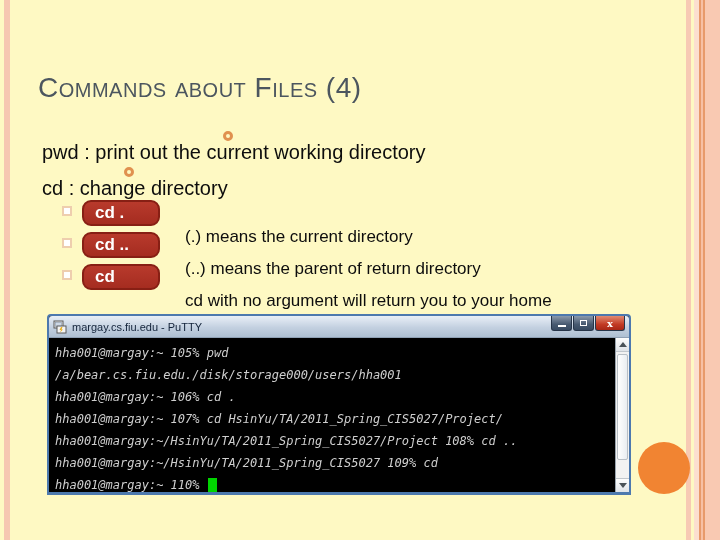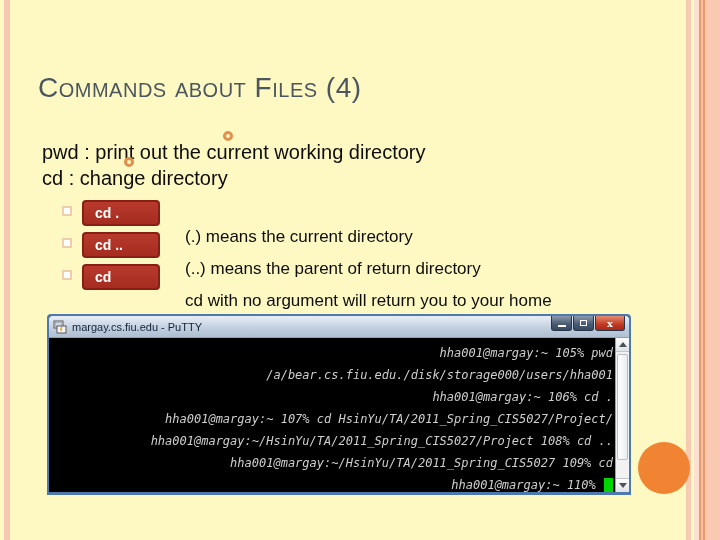--- a/index.html
+++ b/index.html
@@ -21,41 +21,41 @@
   
   .title { position:absolute; left:38px; top:72px; font-size:28px; font-weight:400;
            font-variant:small-caps; letter-spacing:0.5px; color:#4c565f; }
 
   
   .bullet-row { position:absolute; left:42px; display:flex; align-items:center;flex-direction:column; }
   .bullet-row .ring { width:10px; height:10px; border:3px solid #e0914f; border-radius:50%;
                       margin-right:12px; flex:0 0 auto; }
   .bullet-row .btext { font-size:20px; color:#0d0d0d; }
   .bullet-1 { top:131px; }
-  .bullet-2 { top:157px; }
+  .bullet-2 { top:167px; }
 
   
   .sub-row { position:absolute; left:62px; height:28px; }
   .sub-row .sq { position:absolute; left:0; top:6px; width:10px; height:10px;
                  border:2px solid #eeceae; background:#fff; }
   .sub-row .redbtn { position:absolute; left:20px; top:0; width:78px; height:26px;
                  background:linear-gradient(#b83a2c,#a52c20); border:2px solid #871f14;
-                 border-radius:4px; color:#ffffff; font-weight:bold; font-size:14px;
+                 border-radius:9px; color:#ffffff; font-weight:bold; font-size:17px;
                  line-height:22px; padding-left:11px; }
   .sub-row .desc { position:absolute; left:123px; top:2px; font-size:17px; line-height:21px;
                  color:#0d0d0d; white-space:nowrap;margin-top:24px; }
   .sub-1 { top:200px; }
   .sub-2 { top:232px; }
   .sub-3 { top:264px; }
   .sub-3 .desc { white-space:normal; width:408px; }
 
   
   .terminal { position:absolute; left:47px; top:314px; width:584px; height:181px;
               border:2px solid #4d79ae; border-bottom-width:3px; background:#000;
-              border-radius:4px 4px 0 0;text-align:right; }
+              border-radius:4px 4px 0 0; }
   .titlebar { position:relative; height:22px; border-radius:3px 3px 0 0;
               background:linear-gradient(#e9eff7,#c3d0e0 55%,#aebfd2);
               border-bottom:1px solid #8fa0b4; display:flex; align-items:center; }
   .putty-icon { margin:0 5px 0 4px; flex:0 0 auto; display:block; }
   .wtitle { font-size:11px; color:#13233a; }
   .controls { position:absolute; right:4px; top:0; display:flex; }
   .wbtn { height:15px; border:1px solid #273549; border-top:none;
           border-radius:0 0 3px 3px; margin-left:1px; position:relative;
           display:flex; align-items:center; justify-content:center; }
   .btn-min, .btn-max { width:21px; background:linear-gradient(#8b99ab,#475970 60%,#374a62); }

